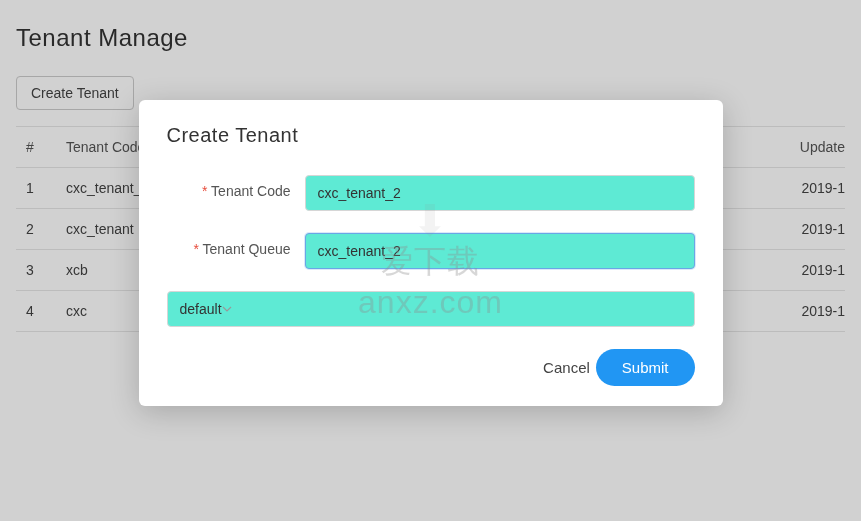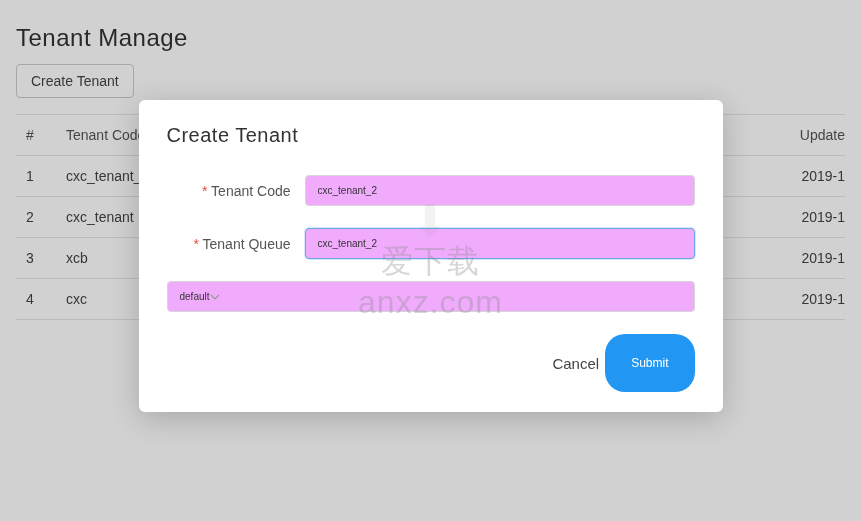--- a/index.html
+++ b/index.html
@@ -12,21 +12,21 @@
       overflow: hidden;
       position: relative;
     }
     .page {
       padding: 24px 16px;
     }
     .page-title {
       font-size: 24px;
       font-weight: 400;
       color: #333;
-      margin-bottom: 12px;
+      margin-bottom: 24px;
       letter-spacing: 0.5px;
     }
     .create-btn {
       display: inline-block;
       padding: 8px 14px;
       border: 1px solid #ccc;
       border-radius: 4px;
       background: #fff;
       font-size: 14px;
       color: #444;
@@ -90,23 +90,23 @@
       color: #e74c3c;
     }
     .form-control-wrap {
       flex: 1;
     }
     .text-input, .select-input, .textarea-input {
       width: 100%;
       border: 1px solid #d6d6d6;
       border-radius: 4px;
       padding: 9px 12px;
-      font-size: 10px;
-      color: #333;
-      background: #f0abfc;
+      font-size: 14px;
+      color: #333;
+      background: #5eead4;
       font-family: inherit;
     }
     .text-input.focused {
       border-color: #6aa6e6;
       box-shadow: 0 0 0 1px rgba(106,166,230,0.25);
     }
     .select-input {
       position: relative;
       cursor: pointer;
       display: flex;
@@ -134,22 +134,22 @@
       background: transparent;
       border: none;
       cursor: pointer;
       padding: 8px 6px;
     }
     .btn-submit {
       background: #2196f3;
       color: #fff;
       border: none;
       border-radius: 20px;
-      padding: 22px 26px;
-      font-size: 12px;
+      padding: 10px 26px;
+      font-size: 15px;
       cursor: pointer;
     }
     .watermark {
       position: absolute;
       top: 50%;
       left: 50%;
       transform: translate(-50%, -52%);
       font-size: 32px;
       color: rgba(140,140,140,0.35);
       pointer-events: none;

